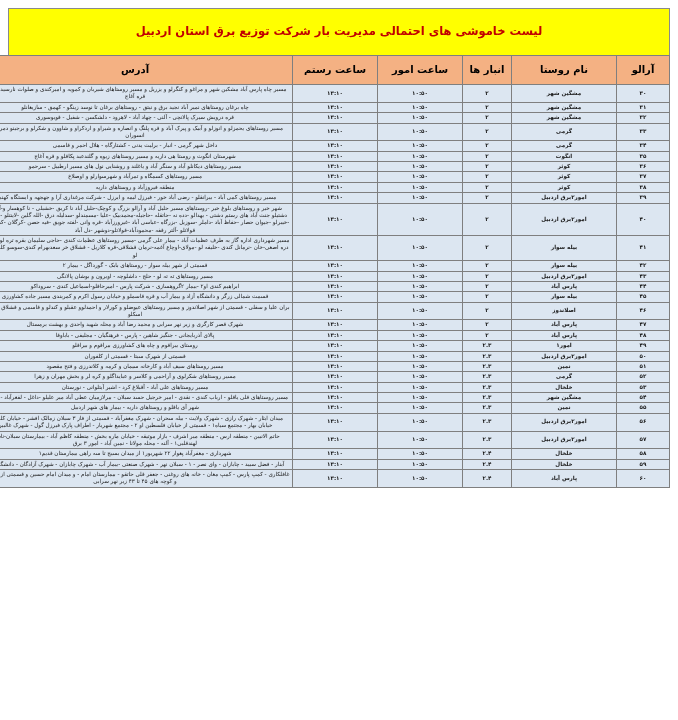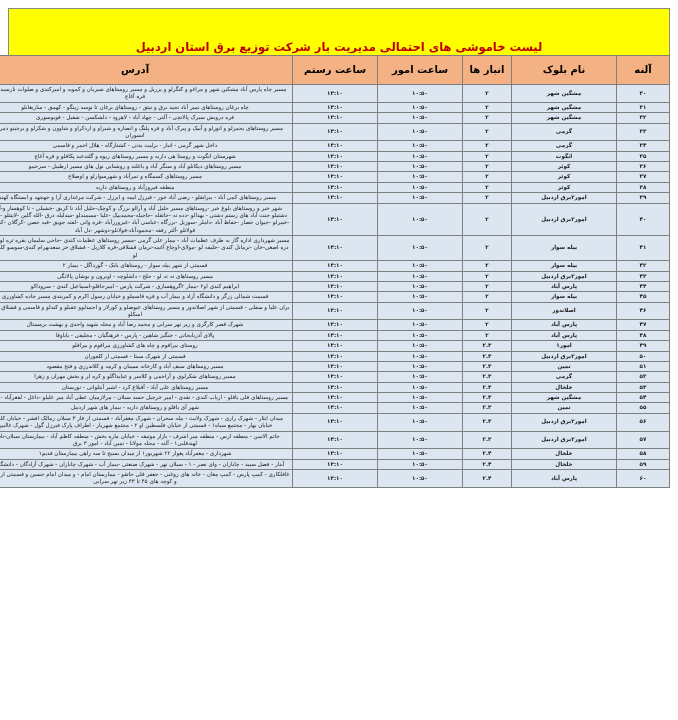--- a/index.html
+++ b/index.html
@@ -20,21 +20,21 @@
     box-sizing: border-box;
     padding: 8px 8px 6px 8px;
     position: relative;
   }
   .title-bar {
     background: #ffff00;
     border: 1px solid #8a8a8a;
     border-bottom: none;
     height: 46px;
     display: flex;
-    align-items: flex-end;
+    align-items: center;
     justify-content: center;
     text-align: center;
   }
   .title-text {
     color: #c00000;
     font-weight: bold;
     font-size: 11.5px;
     letter-spacing: 0px;
     line-height: 1.2;
     padding: 0 6px;
@@ -95,22 +95,22 @@
 
 <div class="sheet">
 
   <div class="title-bar">
     <div class="title-text">لیست خاموشی های احتمالی  مدیریت بار  شرکت توزیع برق استان اردبیل</div>
   </div>
 
   <table class="grid">
     <thead>
       <tr>
-        <th class="h-radif">آلنه</th>
-        <th class="h-omur">نام بلوک</th>
+        <th class="h-radif">آرالو</th>
+        <th class="h-omur">نام روستا</th>
         <th class="h-blocks">انبار ها</th>
         <th class="h-start">ساعت امور</th>
         <th class="h-end">ساعت رستم</th>
         <th class="h-addr">آدرس</th>
       </tr>
     </thead>
     <tbody id="table-body">
         <tr>
           <td class="c-radif">۳۰</td>
           <td class="c-omur">مشگین شهر</td>

